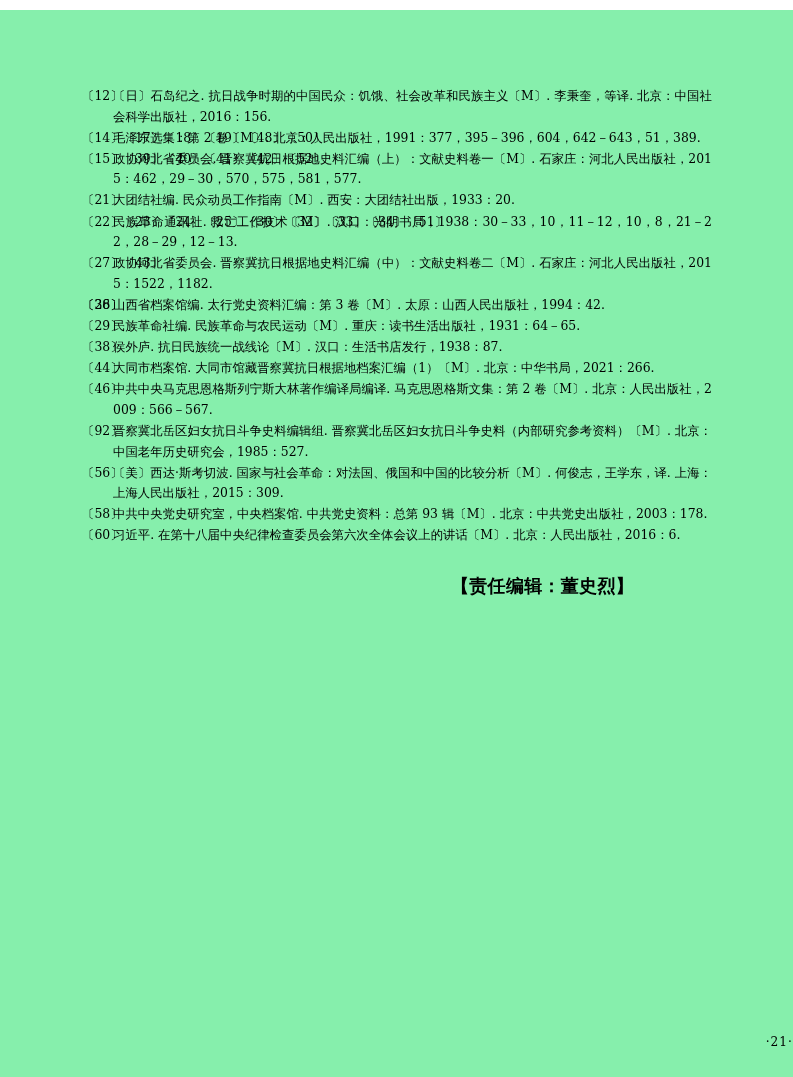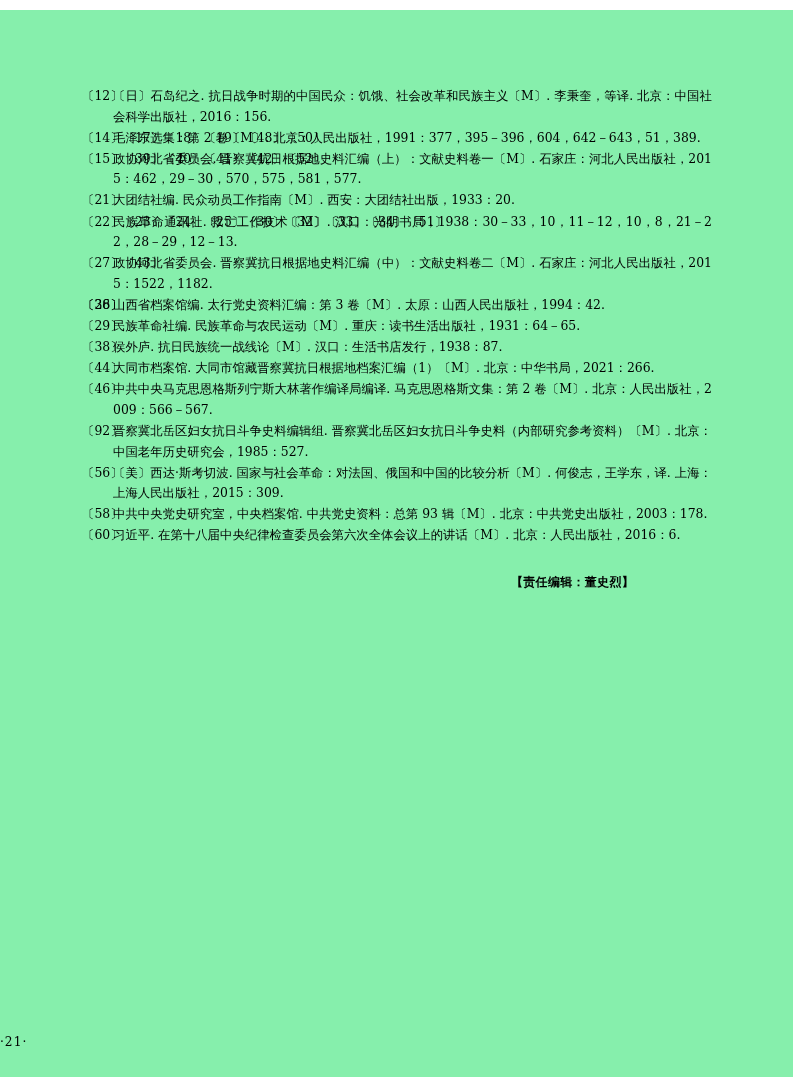--- a/index.html
+++ b/index.html
@@ -49,30 +49,30 @@
   }
   .ref-item .num {
     position: absolute;
     left: 0;
     top: 0;
   }
   .editor-line {
     margin-top: 28px;
     text-align: right;
     padding-right: 78px;
-    font-size: 12px;
+    font-size: 18px;
     font-weight: bold;
     letter-spacing: 0.3px;
   }
   .page-number {
     position: absolute;
     left: 0;
     right: 0;
     bottom: 38px;
-    text-align: left;
+    text-align: right;
     font-size: 12.2px;
     letter-spacing: 1px;
   }
 </style>
 </head>
 <body>
 
 <div class="page">
   <div class="content">
     <ul class="ref-list">

